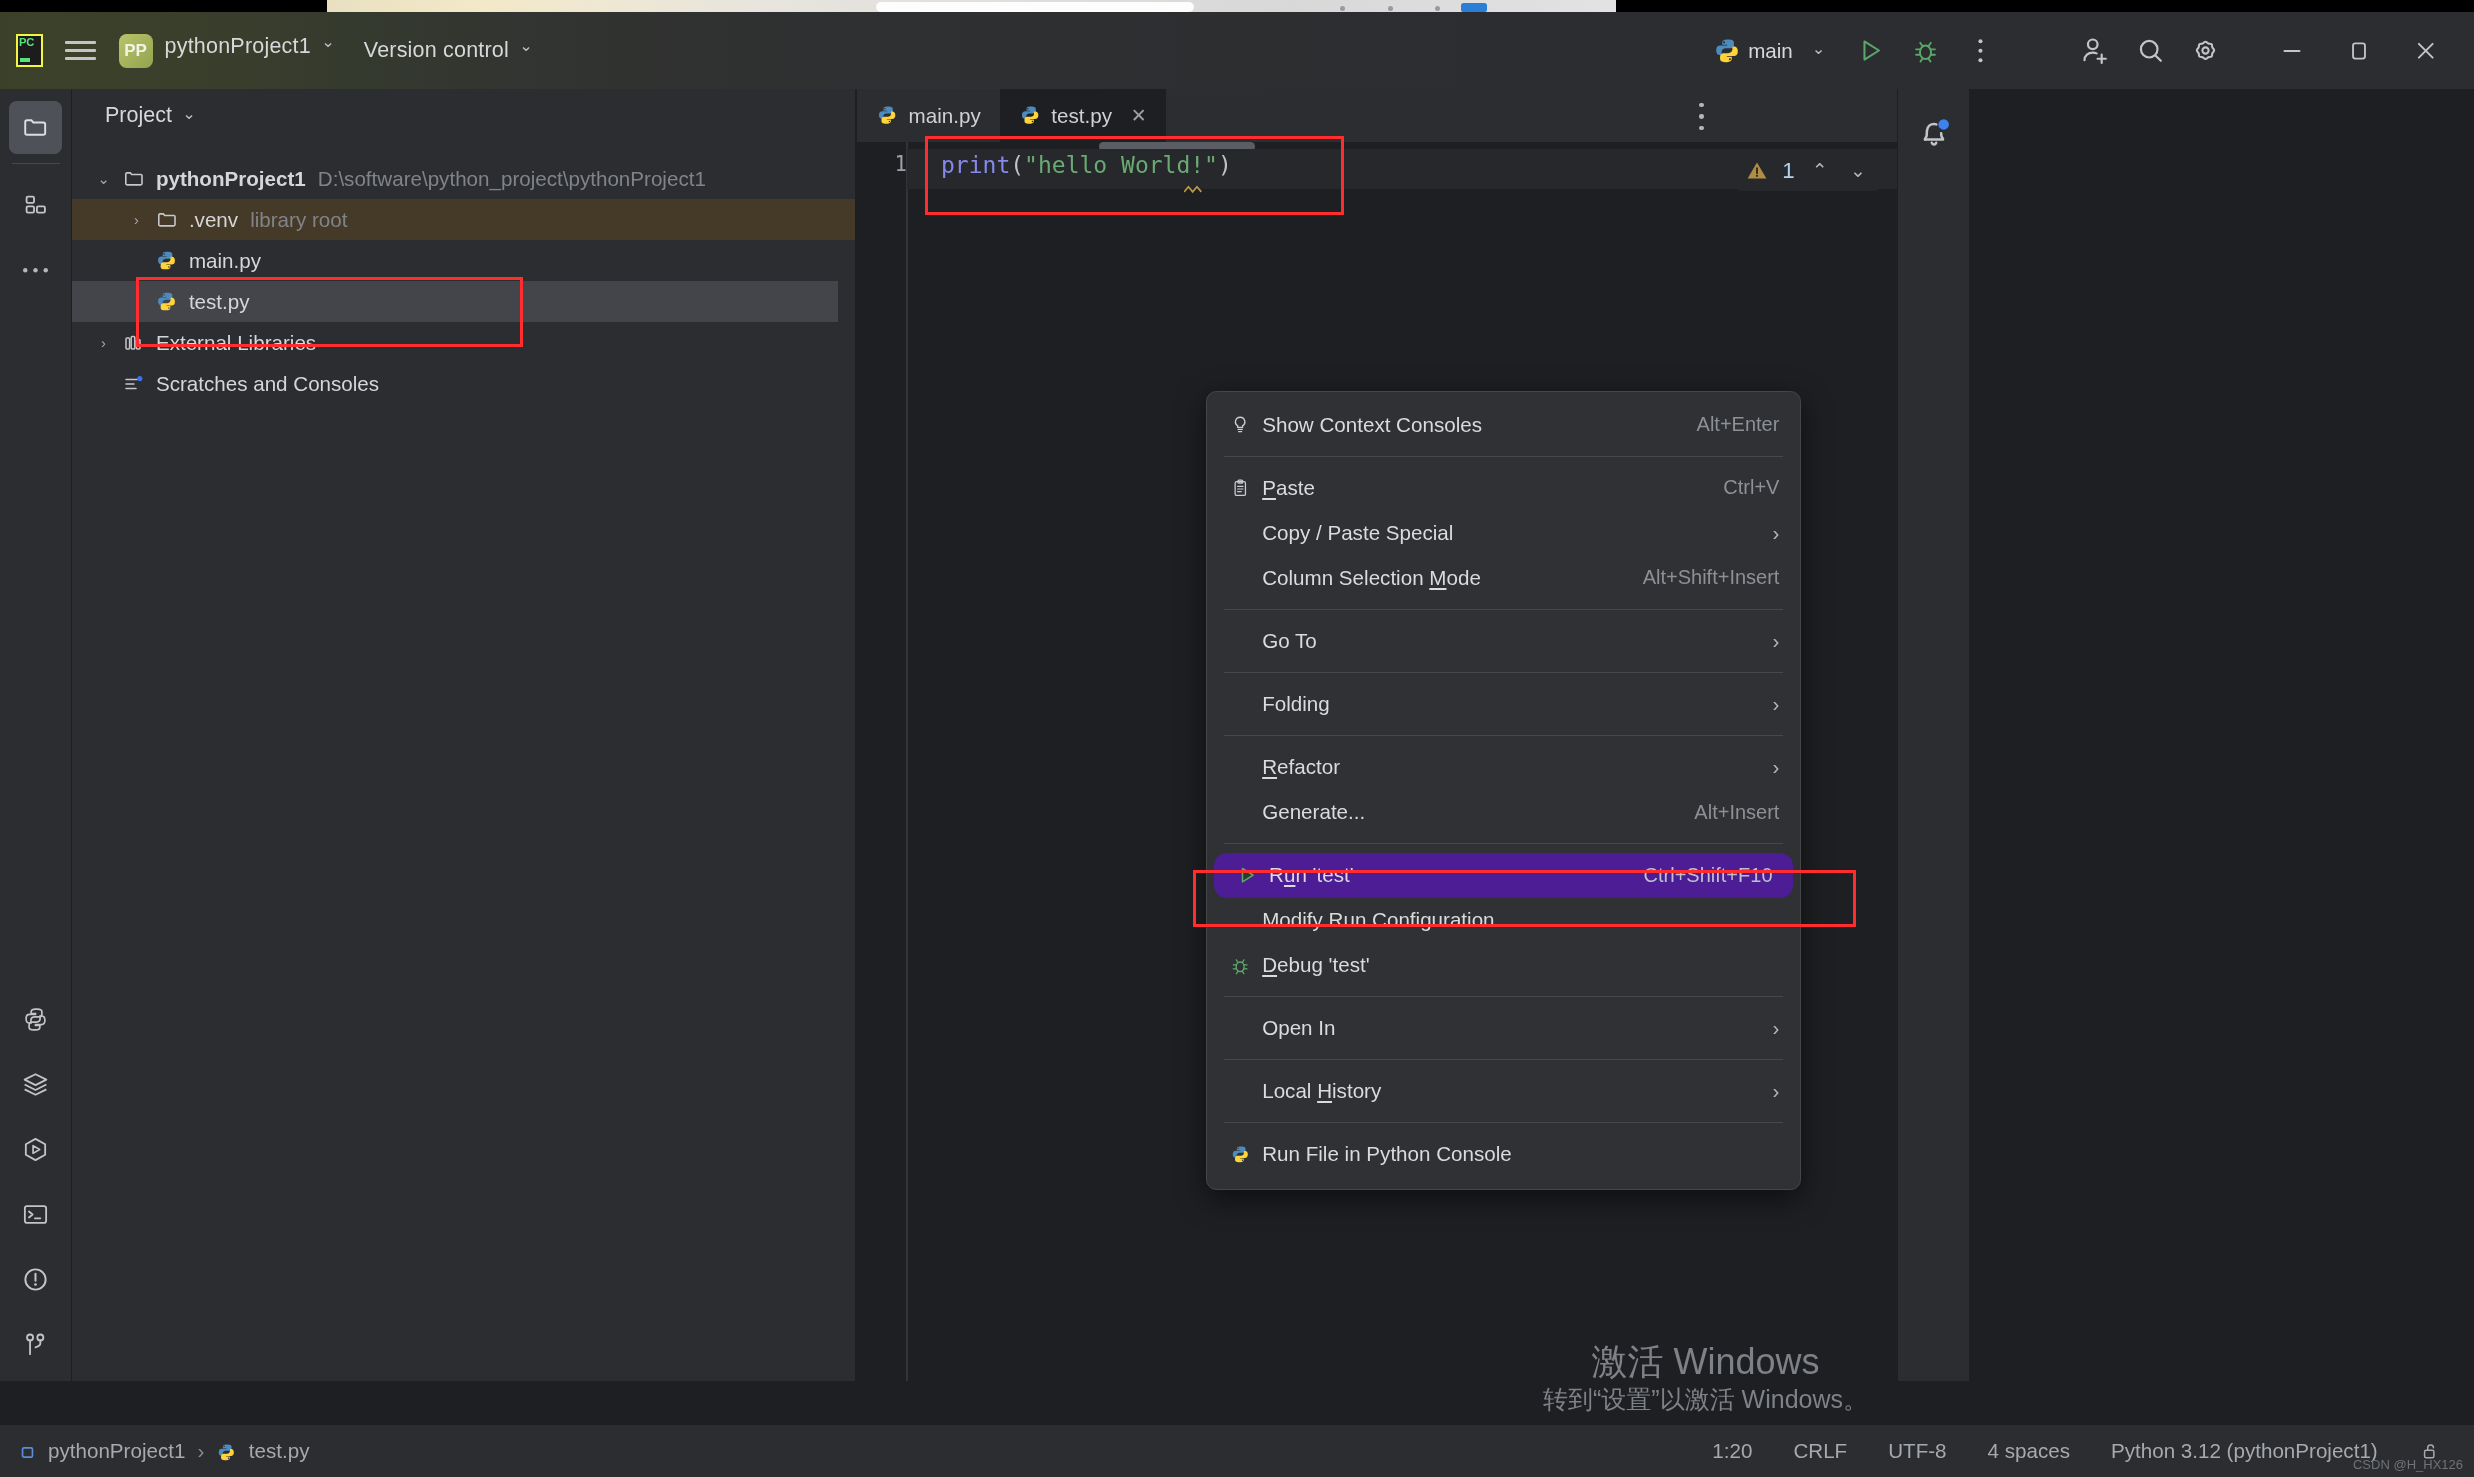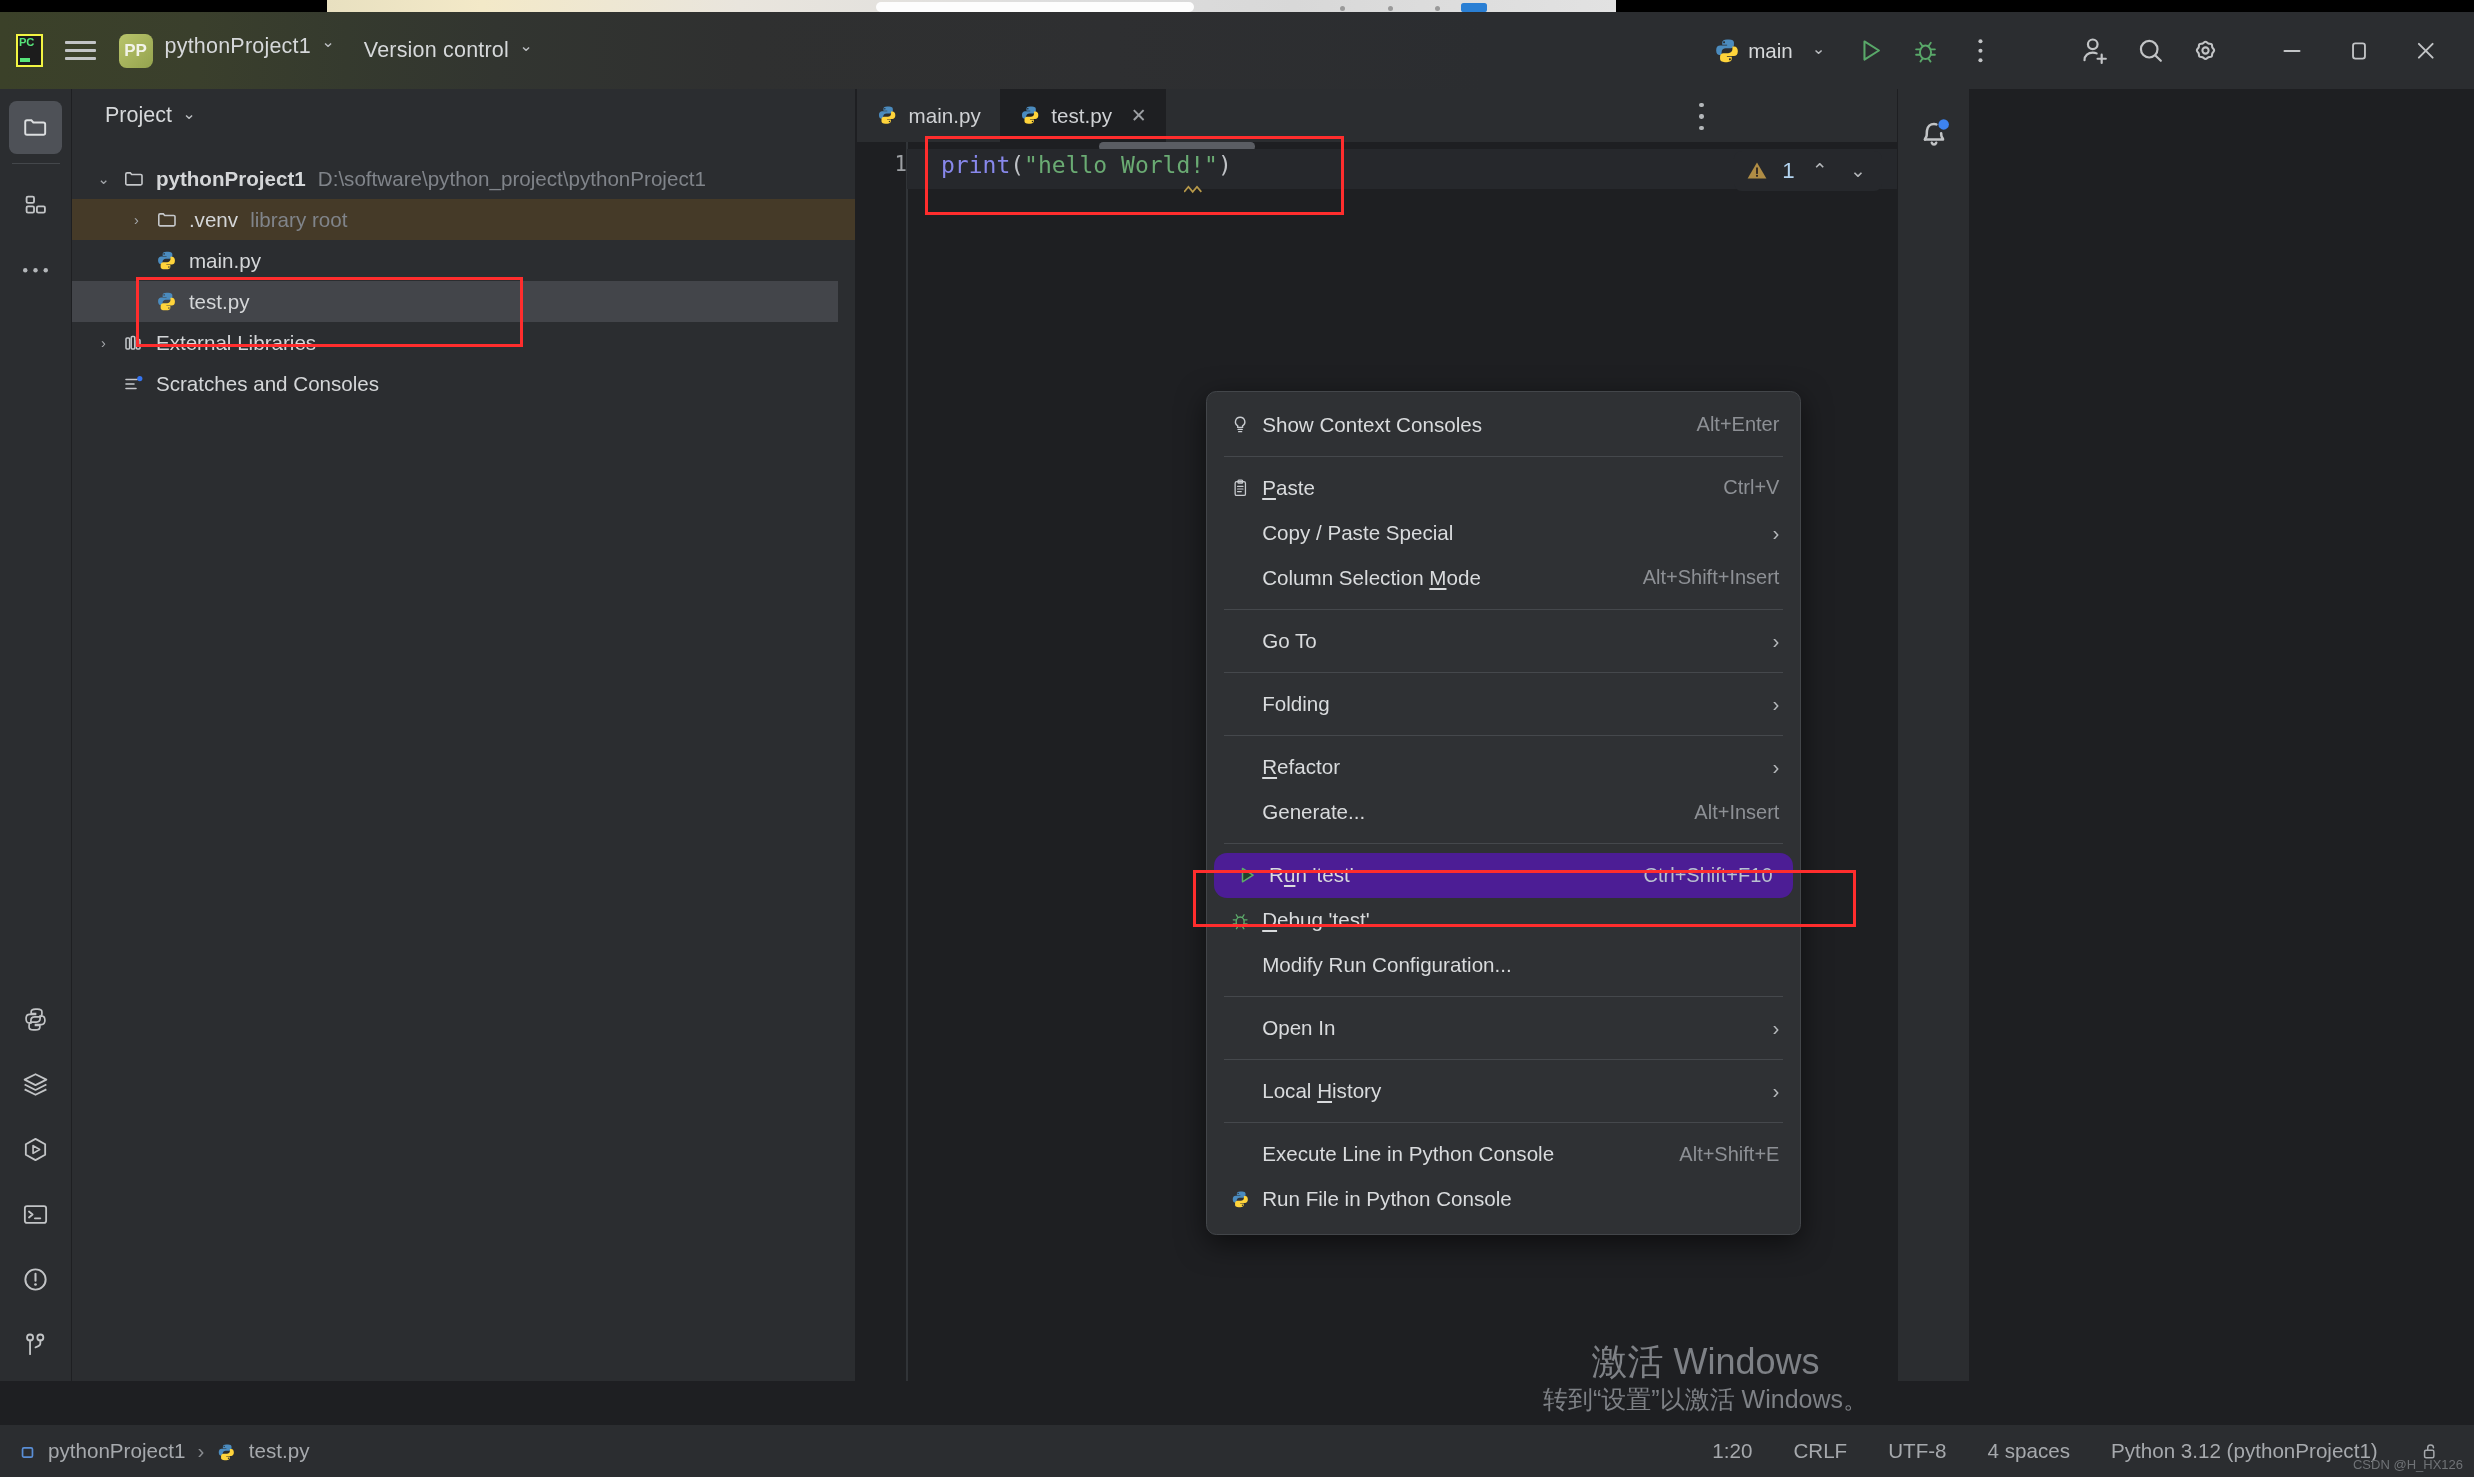--- a/index.html
+++ b/index.html
@@ -558,57 +558,52 @@
       <span class="ctx-ico">
         <svg width="22.3" height="22.3" viewBox="0 0 24 24">
           <path d="M7 4.8 L18.4 12 L7 19.2 Z" fill="#24402c" stroke="#5dab6b" stroke-width="1.6" stroke-linejoin="round"></path>
         </svg>
       </span>
       <span class="ctx-label"><span>R</span><span class="u">u</span><span>n 'test'</span></span>
       <span class="ctx-short" style="color:#b9c2d0">Ctrl+Shift+F10</span>
     </div>
 
     <div class="ctx-item">
+      <span class="ctx-ico"></span>
+      <span class="ctx-label">Modify Run Configuration...</span>
+    </div>
+
+    <div class="ctx-item">
       <span class="ctx-ico">
         <svg width="22.3" height="22.3" viewBox="0 0 24 24">
           <ellipse cx="12" cy="13.8" rx="4.3" ry="5.2" fill="none" stroke="#5dab6b" stroke-width="1.5"></ellipse>
           <path d="M9.5 9 L7.8 6.2 M14.5 9 L16.2 6.2 M7.6 11.6 H4.6 M16.4 11.6 H19.4 M7.6 16 H4.6 M16.4 16 H19.4 M9.7 18.8 L8 21.2 M14.3 18.8 L16 21.2" stroke="#5dab6b" stroke-width="1.4" fill="none" stroke-linecap="round"></path>
         </svg>
       </span>
       <span class="ctx-label"><span class="u">D</span><span>ebug 'test'</span></span>
     </div>
 
-    <div class="ctx-item">
-      <span class="ctx-ico"></span>
-      <span class="ctx-label">Modify Run Configuration...</span>
-    </div>
-
     <div class="ctx-sep"></div>
 
     <div class="ctx-item">
       <span class="ctx-ico"></span>
       <span class="ctx-label">Open In</span>
       <span class="ctx-sub">›</span>
     </div>
 
     <div class="ctx-sep"></div>
 
     <div class="ctx-item">
       <span class="ctx-ico"></span>
       <span class="ctx-label"><span>Local </span><span class="u">H</span><span>istory</span></span>
       <span class="ctx-sub">›</span>
     </div>
 
     <div class="ctx-sep"></div>
 
-    <div class="ctx-item">
-      <span class="ctx-ico"></span>
-      <span class="ctx-label">Execute Line in Python Console</span>
-      <span class="ctx-short">Alt+Shift+E</span>
-    </div>
 
     <div class="ctx-item">
       <span class="ctx-ico">
         <svg width="20.6" height="20.6" viewBox="0 0 24 24">
           <path d="M11.9 2.8c-2.3 0-3.9.8-3.9 2.5v1.9h4.1v.6H6.5c-1.8 0-3.3 1.2-3.3 4s1.3 4.1 3.1 4.1h1.5v-2.4c0-1.9 1.6-3.3 3.5-3.3h4c1.6 0 2.8-1.3 2.8-2.8V5.3c0-1.5-1.4-2.5-4.1-2.5zM9.5 4.3c.4 0 .8.4.8.8s-.4.8-.8.8-.8-.4-.8-.8.4-.8.8-.8z" fill="#4b8bbe"></path>
           <path d="M12.1 21.2c2.3 0 3.9-.8 3.9-2.5v-1.9h-4.1v-.6h5.6c1.8 0 3.3-1.2 3.3-4s-1.3-4.1-3.1-4.1h-1.5v2.4c0 1.9-1.6 3.3-3.5 3.3h-4c-1.6 0-2.8 1.3-2.8 2.8v2.1c0 1.5 1.4 2.5 4.2 2.5zm2.4-1.5c-.4 0-.8-.4-.8-.8s.4-.8.8-.8.8.4.8.8-.4.8-.8.8z" fill="#ffd43b"></path>
         </svg>
       </span>
       <span class="ctx-label">Run File in Python Console</span>
     </div>

